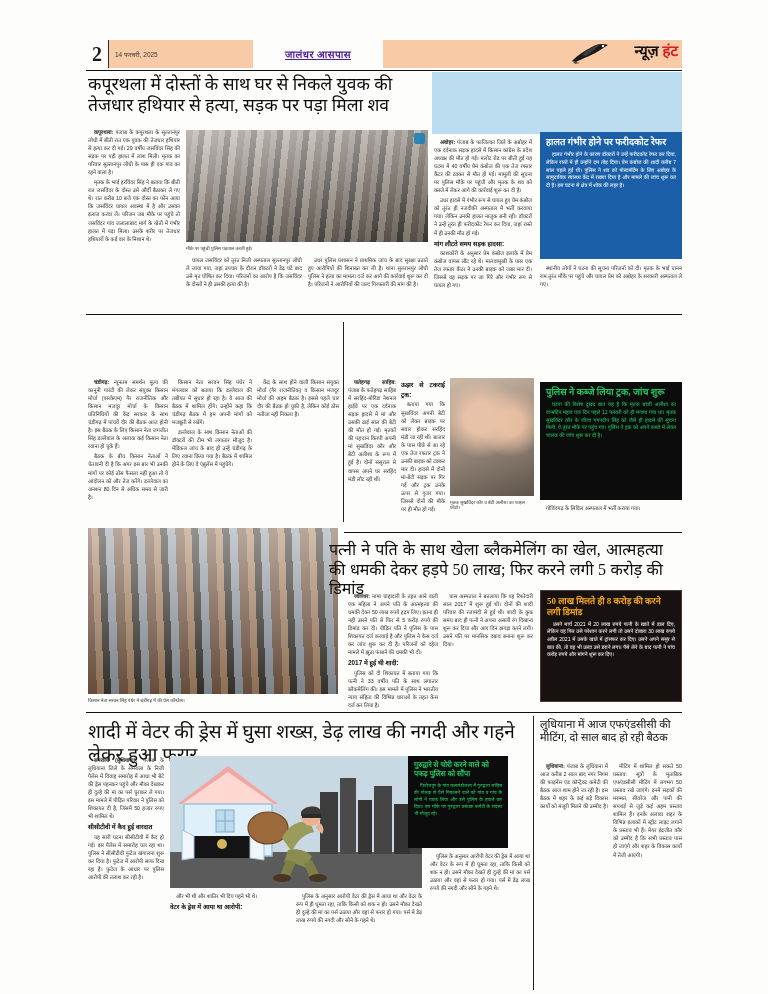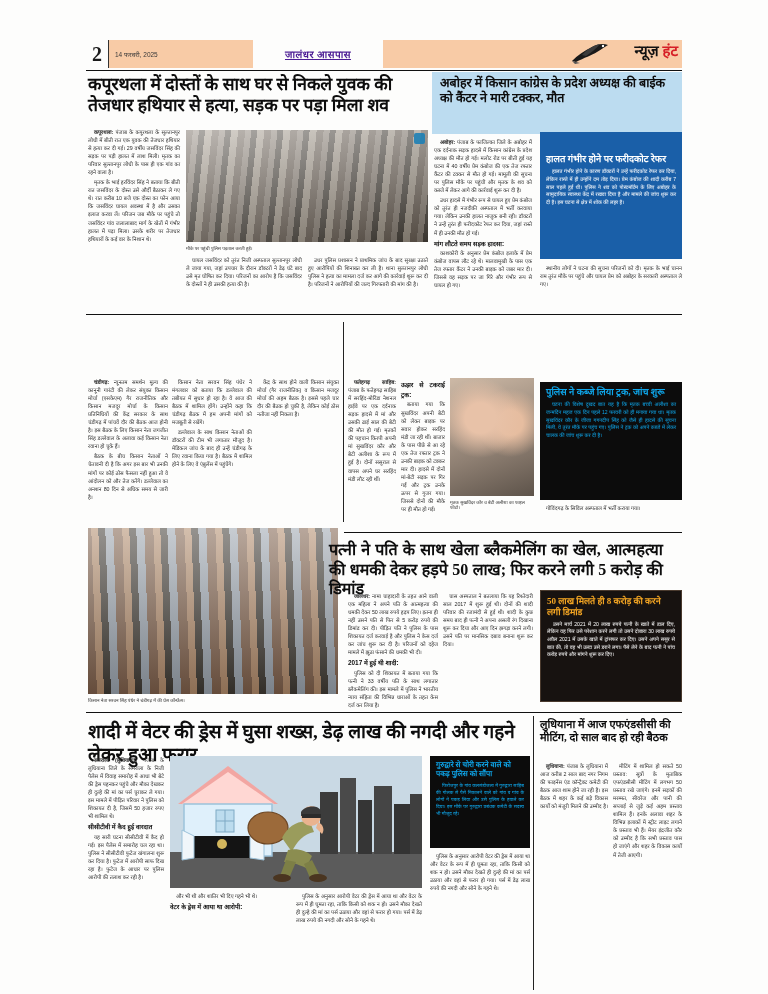--- a/index.html
+++ b/index.html
@@ -59,21 +59,21 @@
     width: 42px; height: 24px;
   }
   .mh-logo-text {
     font-size: 15px; font-weight: bold; color: #111;
     position: relative; z-index: 2;
   }
   .mh-logo-text .red { color: #d61f26; }
 
   
   .hl {
-    font-weight: bold; color: #0d0d0d;
+    font-weight: normal; color: #0d0d0d;
     line-height: 1.22;
     font-family: "Liberation Serif", serif;
   }
   .body-col {
     font-size: 5.3px;
     line-height: 1.52;
     text-align: justify;
     color: #2b2b2b;
     font-family: "Liberation Sans", sans-serif;
     column-fill: auto;
@@ -111,25 +111,25 @@
     position: absolute; right: 3px; top: 3px;
     width: 11px; height: 11px; border-radius: 2px;
     background: #1d7fb5; opacity: .9;
   }
 
   
   .box-blue {
     background: #1a5fa8; color: #fff;
     padding: 5px 6px 6px 6px;
   }
-  .box-blue .bhl { font-size: 9.5px; font-weight: bold; line-height: 1.2; margin-bottom: 3px; margin-top: 17px; }
+  .box-blue .bhl { font-size: 9.5px; font-weight: bold; line-height: 1.2; margin-bottom: 3px; }
   .box-blue .btxt { font-size: 5.1px; line-height: 1.5; text-align: justify; text-indent: 6px;
                     font-family: "Liberation Sans", sans-serif; }
   .box-black {
-    background: #0c0c0c; color: #0ea5e9; padding: 5px 6px 6px 6px;
+    background: #0c0c0c; color: #22c55e; padding: 5px 6px 6px 6px;
   }
   .box-black .bhl { font-size: 9.5px; font-weight: bold; line-height: 1.2; margin-bottom: 3px; }
   .box-black .btxt { font-size: 5.1px; line-height: 1.5; text-align: justify; text-indent: 6px;
                      font-family: "Liberation Sans", sans-serif; }
   .box-maroon {
     background: #171210; color: #fff; padding: 5px 6px 6px 6px;
     border: 1px solid #4a3a2e;
   }
   .box-maroon .bhl { font-size: 9px; font-weight: bold; line-height: 1.2; margin-bottom: 3px; color: #f5a623; }
   .box-maroon .btxt { font-size: 5.1px; line-height: 1.5; text-align: justify; text-indent: 6px;
@@ -156,21 +156,20 @@
       </svg>
       <span class="mh-logo-text"><span>न्यूज़</span> <span class="red">हंट</span></span>
     </div>
   </div>
 
   <div class="rule" style="position:absolute;left:86px;top:70px;width:596px;"></div>
 
   <div class="hl" style="position:absolute;left:88px;top:74px;width:340px;font-size:17.5px;">कपूरथला में दोस्तों के साथ घर से निकले युवक की तेजधार हथियार से हत्या, सड़क पर पड़ा मिला शव</div>
 
   <div style="position:absolute;left:432px;top:72px;width:250px;height:62px;background:#bcdcf0;"></div>
-  <div class="hl" style="position:absolute;left:440px;top:76px;width:236px;font-size:12.5px;">अबोहर में किसान कांग्रेस के प्रदेश अध्यक्ष की बाईक को कैंटर ने मारी टक्कर, मौत</div>
 
   <div class="body-col" style="position:absolute;left:88px;top:128px;width:92px;height:176px;">
     <p><span class="lede">कपूरथला:</span>
        <span>पंजाब के कपूरथला के सुल्तानपुर लोधी में बीती रात एक युवक की तेजधार हथियार से हत्या कर दी गई। 29 वर्षीय जसविंदर सिंह की सड़क पर पड़ी हालत में लाश मिली। मृतक का परिवार सुल्तानपुर लोधी के पास ही एक गांव का रहने वाला है।</span></p>
     <p><span>मृतक के भाई हरविंदर सिंह ने बताया कि बीती रात जसविंदर के दोस्त उसे और्दी बैठाकर ले गए थे। रात करीब 10 बजे एक दोस्त का फोन आया कि जसविंदर घायल अवस्था में है और उसका इलाज करवा लें। परिजन जब मौके पर पहुंचे तो जसविंदर गांव जलालाबाद मार्ग के खेतों में गंभीर हालत में पड़ा मिला। उसके शरीर पर तेजधार हथियारों के कई वार के निशान थे।</span></p>
   </div>
 
   <div class="body-col" style="position:absolute;left:186px;top:256px;width:116px;height:52px;">
     <p><span>घायल जसविंदर को तुरंत निजी अस्पताल सुल्तानपुर लोधी ले जाया गया, जहां उपचार के दौरान डॉक्टरों ने डेढ़ घंटे बाद उसे मृत घोषित कर दिया। परिजनों का आरोप है कि जसविंदर के दोस्तों ने ही उसकी हत्या की है।</span></p>
   </div>
@@ -315,21 +314,21 @@
     </svg>
   </div>
   <div class="body-col" style="position:absolute;left:170px;top:892px;width:120px;height:96px;">
     <p><span>और भी थी और शातिर भी दिए गहने भी थे।</span></p>
     <div class="sub-hl">वेटर के ड्रेस में आया था आरोपी:</div>
   </div>
   <div class="body-col" style="position:absolute;left:296px;top:892px;width:126px;height:96px;">
     <p><span>पुलिस के अनुसार आरोपी वेटर की ड्रेस में आया था और वेटर के रूप में ही घूमता रहा, ताकि किसी को शक न हो। उसने मौका देखते ही दुल्हे की मां का पर्स उठाया और वहां से फरार हो गया। पर्स में डेढ़ लाख रुपये की नगदी और सोने के गहने थे।</span></p>
   </div>
 
-  <div class="box-black" style="position:absolute;left:430px;top:756px;width:100px;height:92px;">
+  <div class="box-black" style="position:absolute;left:408px;top:756px;width:100px;height:92px;">
     <div class="bhl" style="font-size:7.4px;">गुरुद्वारे से चोरी करने वाले को पकड़ पुलिस को सौंपा</div>
     <div class="btxt" style="font-size:4.7px;">फिरोजपुर के गांव कलसंडोजला में गुरुद्वारा साहिब की गोलक से पैसे निकालने वाले को गांव व गांव के लोगों ने पकड़ लिया और उसे पुलिस के हवाले कर दिया। इस मौके पर गुरुद्वारा प्रबंधक कमेटी के सदस्य भी मौजूद रहे।</div>
   </div>
   <div class="body-col" style="position:absolute;left:430px;top:852px;width:100px;height:136px;">
     <p><span>पुलिस के अनुसार आरोपी वेटर की ड्रेस में आया था और वेटर के रूप में ही घूमता रहा, ताकि किसी को शक न हो। उसने मौका देखते ही दुल्हे की मां का पर्स उठाया और वहां से फरार हो गया। पर्स में डेढ़ लाख रुपये की नगदी और सोने के गहने थे।</span></p>
   </div>
 
   <div class="body-col" style="position:absolute;left:540px;top:762px;width:68px;height:226px;">
     <p><span class="lede">लुधियाना:</span>
        <span>पंजाब के लुधियाना में आज करीब 2 साल बाद नगर निगम की फाइनेंस एंड कॉन्ट्रैक्ट कमेटी की बैठक आज शाम होने जा रही है। इस बैठक में शहर के कई बड़े विकास कार्यों को मंजूरी मिलने की उम्मीद है।</span></p>

